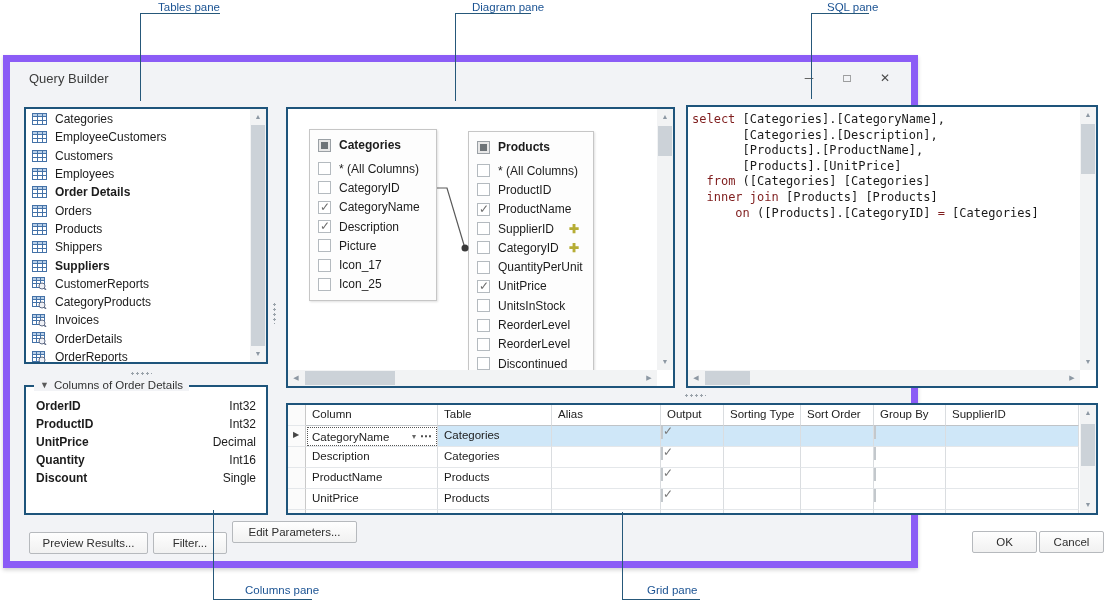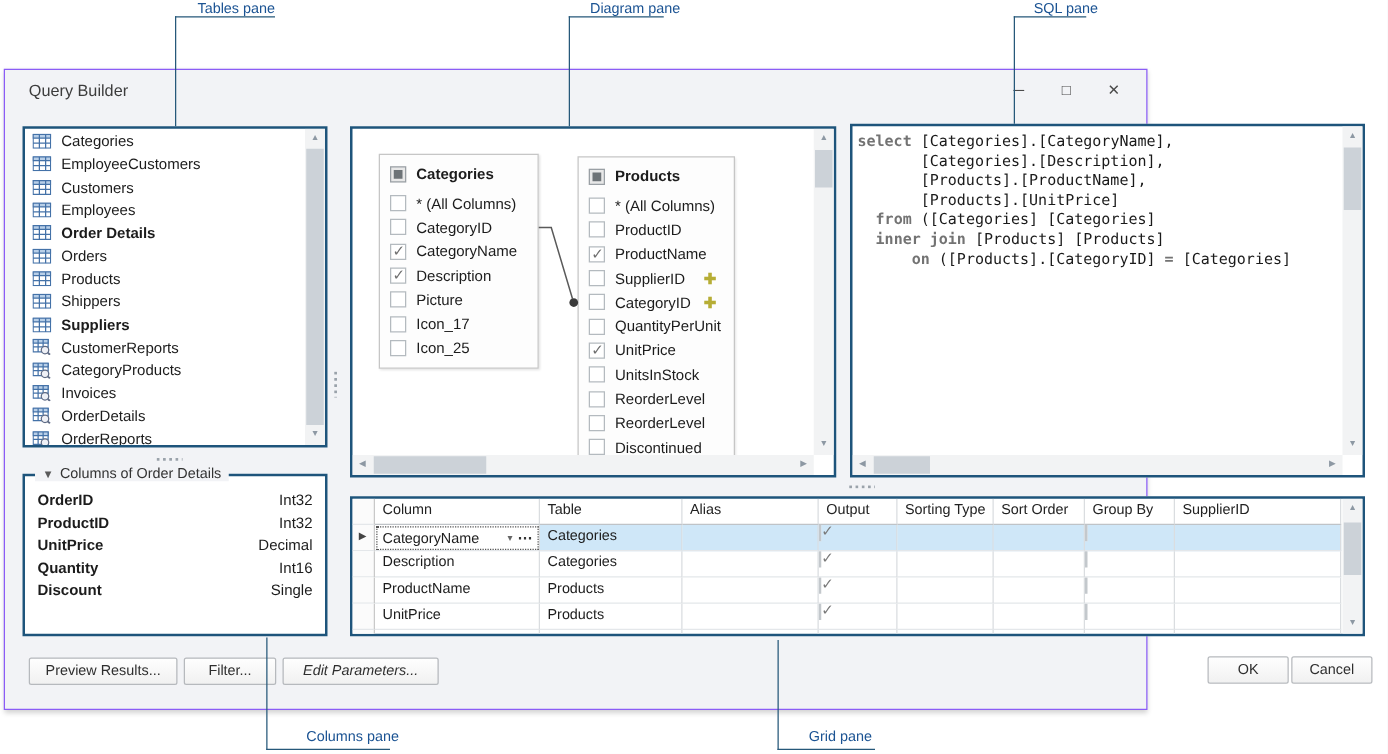--- a/index.html
+++ b/index.html
@@ -5,21 +5,21 @@
   * { margin:0; padding:0; box-sizing:border-box; }
   body { background:#fff; font-family:"Liberation Sans", sans-serif; }
   #stage { position:relative; width:1110px; height:603px; overflow:hidden; background:#fff;padding-left:47px; }
 
   
   .callout-label { position:absolute; font-size:11.5px; color:#1b5393; z-index:60; white-space:nowrap; }
   .callout-line  { position:absolute; background:#26587a; z-index:55; }
 
   
   #dialog { position:absolute; left:3px; top:55px; width:915px; height:513px;
-            background:#f2f3f6; border:1px solid #8b5cf6; box-shadow:0 2px 4px rgba(0,0,0,.18); }
+            background:#f2f3f6; border:7px solid #8b5cf6; box-shadow:0 2px 4px rgba(0,0,0,.18); }
   #title-text { position:absolute; left:19px; top:9px; font-size:13px; color:#3c3c3c; }
   #win-controls { position:absolute; right:14px; top:6px; display:flex; gap:14px; }
   .win-btn { width:24px; height:20px; text-align:center; font-size:12px; color:#4a4a4a; line-height:20px; cursor:default; }
 
   
   .pane { position:absolute; background:#fff; border:2px solid #1e547b; overflow:hidden; }
 
   
   .sb-v { position:absolute; width:16px; background:#f2f3f4; }
   .sb-h { position:absolute; height:16px; background:#f2f3f4; }
@@ -49,21 +49,21 @@
   .cb { flex:none; width:13px; height:13px; border:1px solid #b4babf; background:#fff; position:relative; }
   .cb.checked::after { content:"\2713"; position:absolute; left:1px; top:-2px; font-size:12px; color:#6f6f6f; }
   .hdr-cb { flex:none; width:13px; height:13px; border:1px solid #9aa0a5; background:#e8e8e8; position:relative; }
   .hdr-cb::after { content:""; position:absolute; left:2px; top:2px; width:7px; height:7px; background:#6d7377; }
   .plus-icon { margin-left:auto; margin-right:14px; color:#b6ad35; font-size:12px; font-weight:bold; line-height:1; }
   #diag-svg { position:absolute; left:0; top:0; pointer-events:none; }
 
   
   #sql-text { position:absolute; left:4px; top:5px; right:18px; }
   .sql-line { white-space:pre; font-family:"DejaVu Sans Mono", monospace; font-size:12px; line-height:15.6px; color:#1a1a1a; }
-  .kw { color:#737373;font-weight:bold; }
+  .kw { color:#7f1d1d; }
 
   
   .g-row { display:flex; height:21px; }
   .g-cell { flex:none; border-right:1px solid #dadde0; border-bottom:1px solid #e4e7ea;
             font-size:11.5px; color:#1c1c1c; padding:3px 0 0 6px; overflow:hidden; white-space:nowrap; }
   .g-hdr .g-cell { border-bottom:1px solid #bfc3c7; color:#222; }
   .g-gutter { flex:none; width:18px; border-right:1px solid #c9c9c9; border-bottom:1px solid #e4e7ea;
               background:#fbfbfb; position:relative; }
   .g-row.selected .g-cell { background:#cfe7f8; }
   .row-arrow { position:absolute; left:5px; top:4px; font-size:8px; color:#444; }
@@ -551,17 +551,17 @@
         <div class="sb-arrow" style="bottom:0;">▼</div>
       </div>
     </div>
 
     <div class="dots-h" style="left:120px; top:309px;"></div>
     <div class="dots-v" style="left:262px; top:240px;"></div>
     <div class="dots-h" style="left:674px; top:331px;"></div>
 
     <div class="btn" style="left:9px;   top:470px; width:119px;">Preview Results...</div>
     <div class="btn" style="left:133px; top:470px; width:74px;">Filter...</div>
-    <div class="btn" style="left:212px; top:470px; width:125px;font-style:italic;">Edit Parameters...</div>
+    <div class="btn" style="left:212px; top:459px; width:125px;">Edit Parameters...</div>
     <div class="btn" style="left:952px; top:469px; width:65px;">OK</div>
     <div class="btn" style="left:1019px;top:469px; width:65px;">Cancel</div>
   </div>
 </div>
 
 </body></html>

